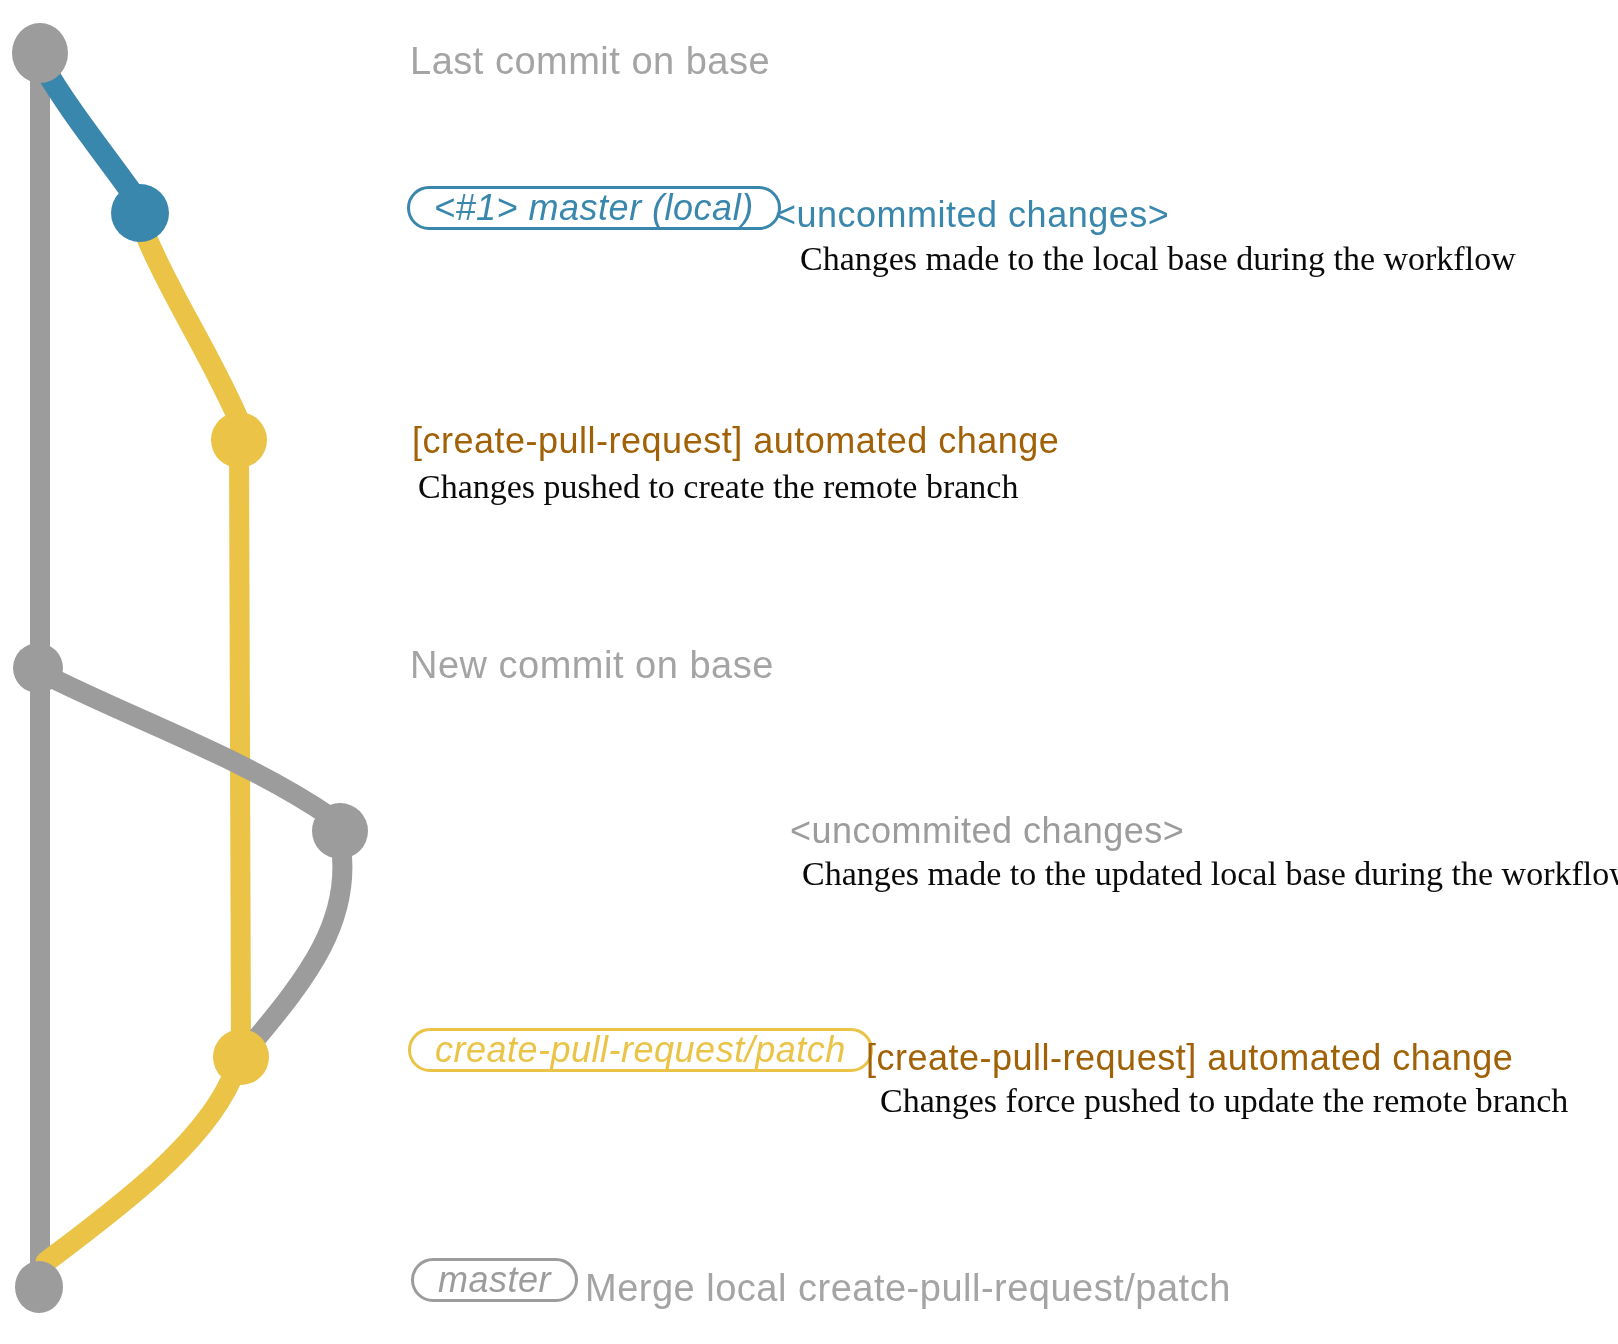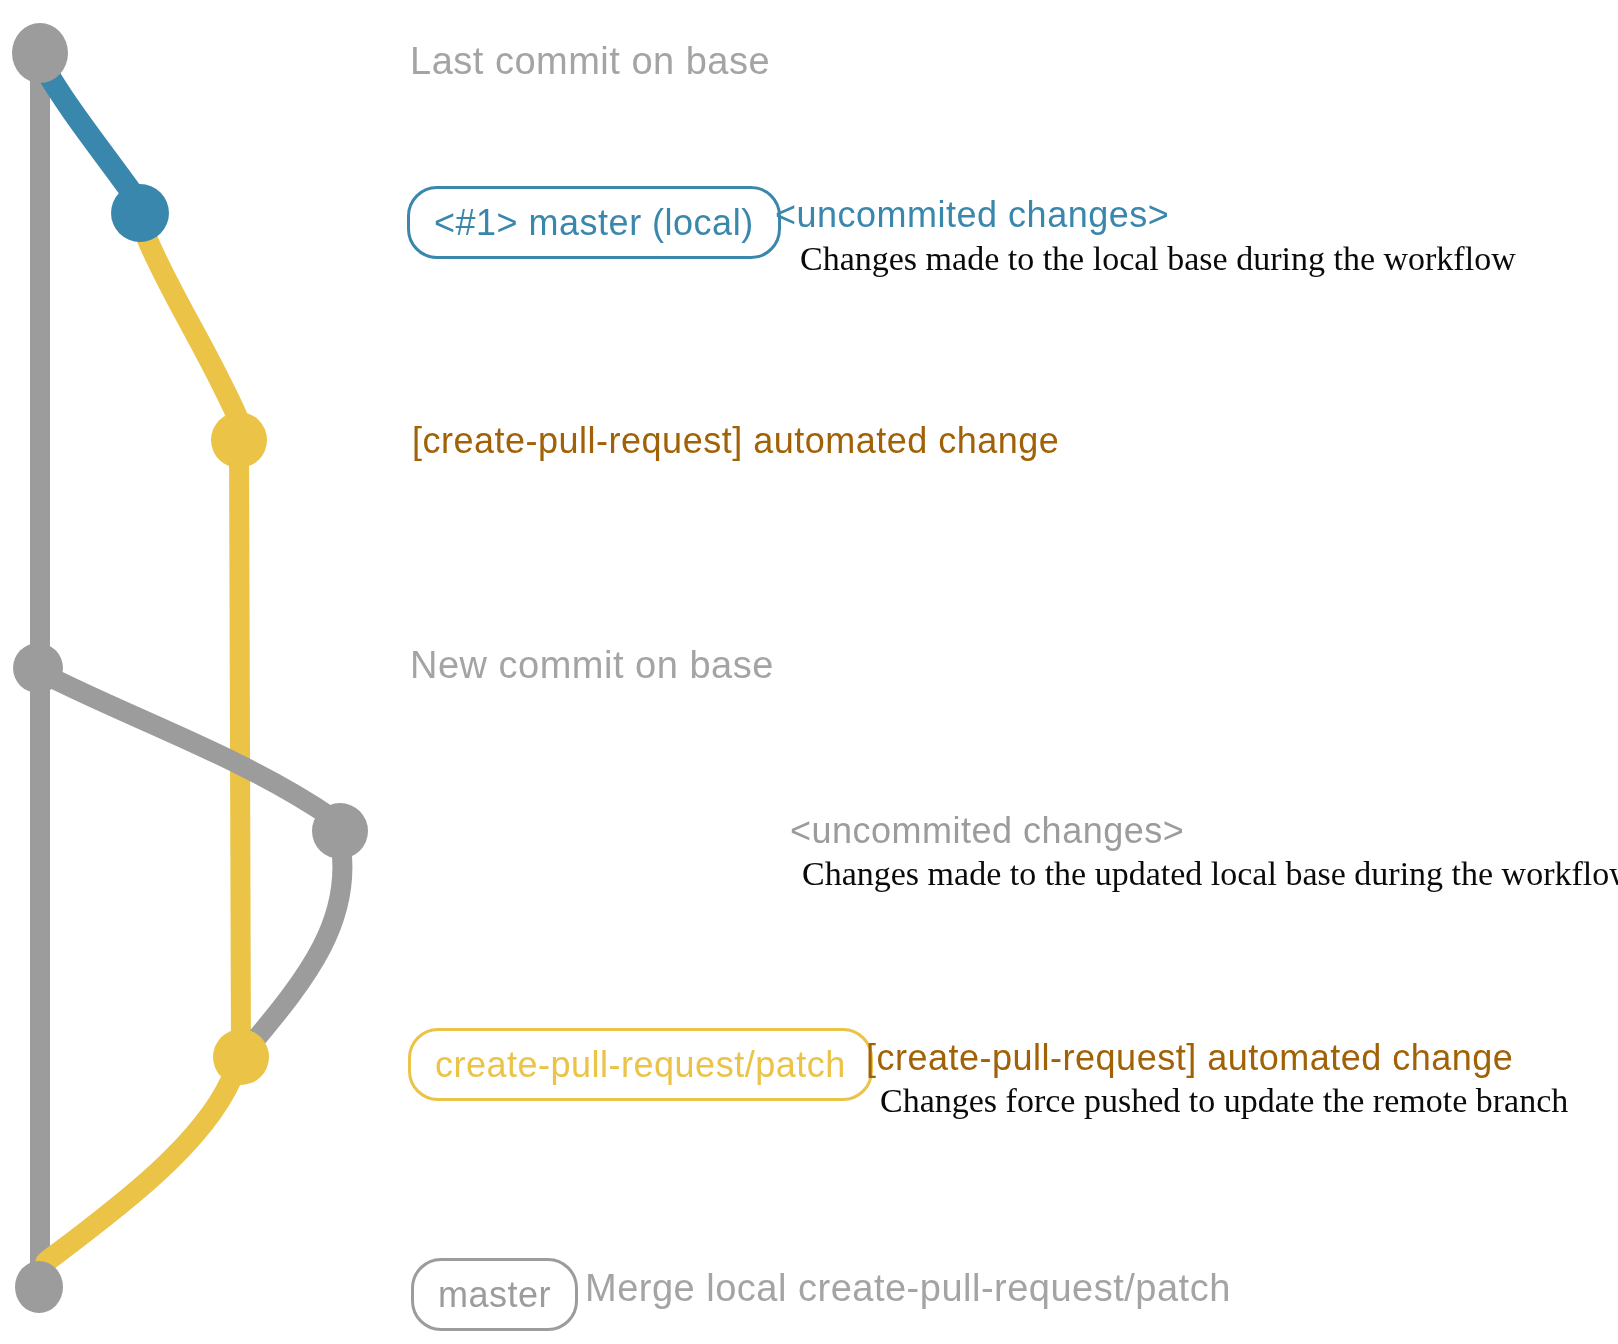--- a/index.html
+++ b/index.html
@@ -13,23 +13,24 @@
   #graph-svg{position:absolute;left:0;top:0;}
   .abs{position:absolute;white-space:nowrap;}
   .caption{
     font-size:38px;line-height:46px;
     color:#a4a4a4;
     letter-spacing:0.5px;
   }
   .badge{
     display:inline-flex;align-items:center;justify-content:center;
     box-sizing:border-box;
-    height:73px;border:3px solid;border-radius:30px;
+    height:44px;border:3px solid;border-radius:30px;
     padding:0 24px;font-size:36px;letter-spacing:0.5px;
     background:#ffffff;
+    font-style:italic;
   }
   .badge.blue{color:#3a87ad;border-color:#3a87ad;}
   .badge.gray{color:#9c9c9c;border-color:#9c9c9c;}
   .badge.yellow{color:#eac347;border-color:#eac347;}
   .annotation{
     font-size:36px;line-height:44px;letter-spacing:0.5px;
   }
   .annotation.blue{color:#3a87ad;}
   .annotation.gray{color:#9c9c9c;}
   .annotation.yellow{color:#a16207;}
@@ -69,20 +70,21 @@
     <ellipse cx="39" cy="1287" rx="24" ry="26" fill="#9c9c9c"></ellipse>
   </svg>
 
   <div class="abs caption" style="left:410px;top:30px;margin-top:8px;">Last commit on base</div>
 
   <div class="abs badge blue" style="left:407px;top:186px;">&lt;#1&gt; master (local)</div>
   <div class="abs annotation blue" style="left:775px;top:193px;">&lt;uncommited changes&gt;</div>
   <div class="abs description" style="left:800px;top:239px;">Changes made to the local base during the workflow</div>
 
   <div class="abs annotation yellow" style="left:412px;top:419px;">[create-pull-request] automated change</div>
+  <div class="abs description" style="left:418px;top:467px;">Changes pushed to create the remote branch</div>
 
   <div class="abs caption" style="left:410px;top:642px;">New commit on base</div>
 
   <div class="abs annotation gray" style="left:790px;top:809px;">&lt;uncommited changes&gt;</div>
   <div class="abs description" style="left:802px;top:854px;">Changes made to the updated local base during the workflow</div>
 
   <div class="abs badge yellow" style="left:408px;top:1028px;">create-pull-request/patch</div>
   <div class="abs annotation yellow" style="left:866px;top:1036px;">[create-pull-request] automated change</div>
   <div class="abs badge gray" style="left:411px;top:1258px;">master</div>
 

